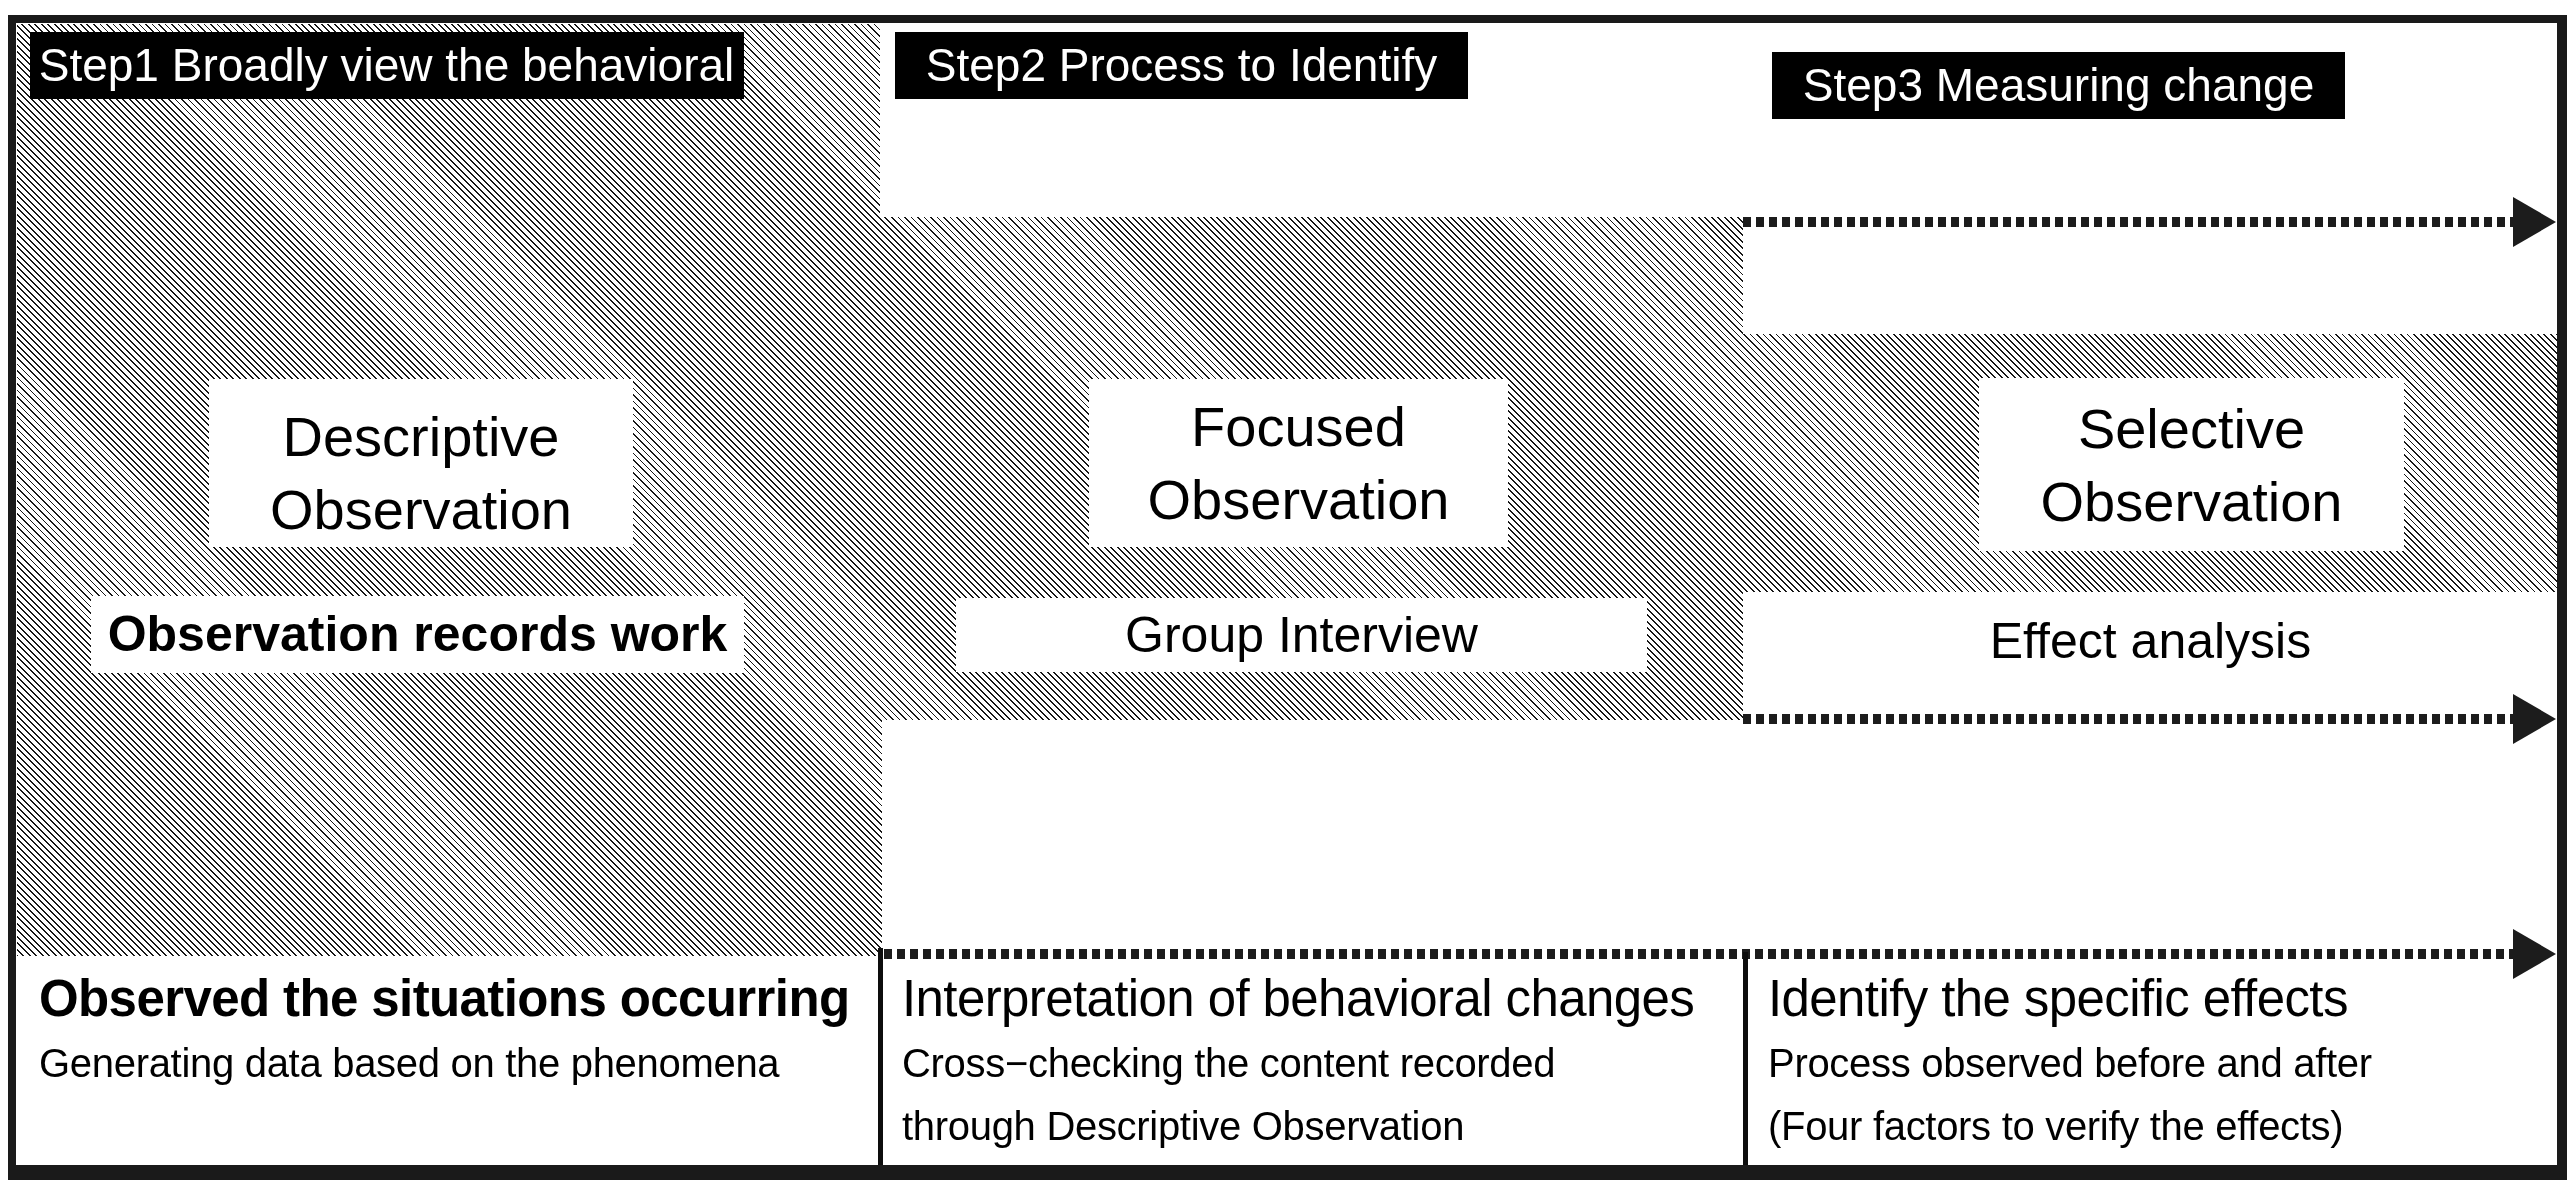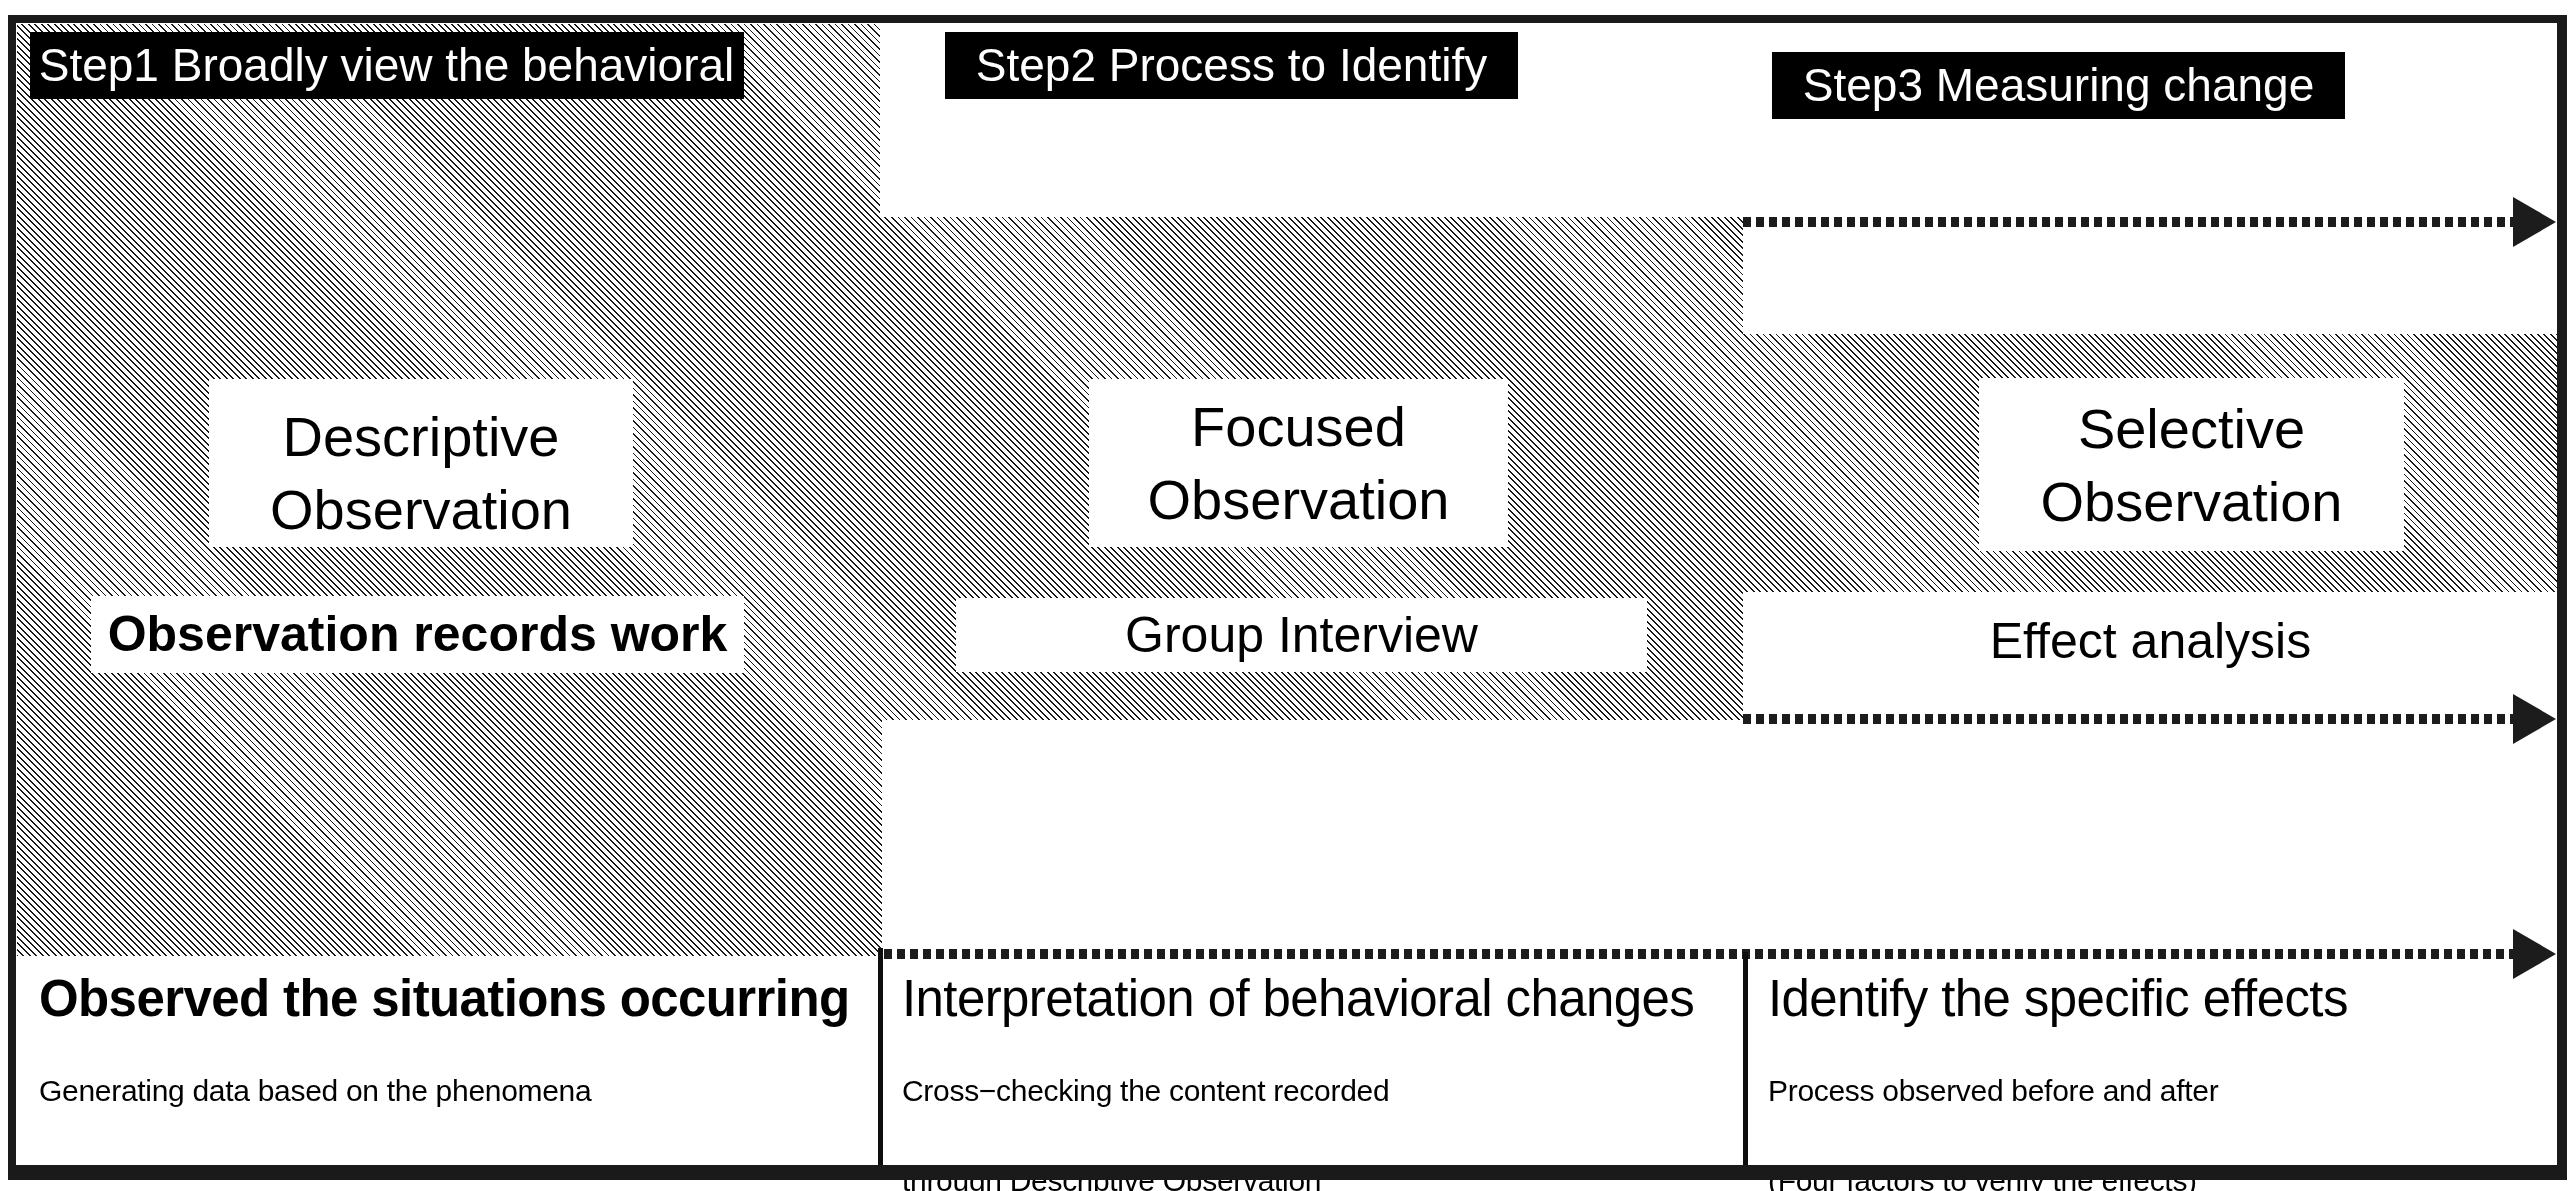--- a/index.html
+++ b/index.html
@@ -34,42 +34,42 @@
     background-image:repeating-linear-gradient(90deg,#1c1c1c 0 8.3px,rgba(0,0,0,0) 8.3px 13px);
   }
   .head{
     position:absolute;width:0;height:0;z-index:8;
     border-top:25px solid transparent;border-bottom:25px solid transparent;border-left:43px solid #1c1c1c;
   }
   .vdiv{position:absolute;width:5.3px;background:#0d0d0d;z-index:9;}
   .bblock{position:absolute;z-index:7;white-space:nowrap;}
   .bb-title{font-size:51px;line-height:67px;letter-spacing:-0.6px;}
   .bb-title.bold{font-weight:700;}
-  .bb-sub{font-size:30px;line-height:63px;letter-spacing:-0.3px;margin-top:27px;}
+  .bb-sub{font-size:40px;line-height:63px;letter-spacing:-0.3px;}
 </style>
 </head>
 <body>
 
 <div class="canvas">
 
   <div class="hatch"></div>
 
   <div class="wr" style="left:880px;top:24px;width:863px;height:193px;"></div>
   <div class="wr" style="left:1743px;top:24px;width:815px;height:310px;"></div>
   <div class="wr" style="left:1743px;top:592px;width:815px;height:574px;"></div>
   <div class="wr" style="left:882px;top:720px;width:861px;height:447px;"></div>
   <div class="wr" style="left:17px;top:956px;width:864px;height:210px;"></div>
   <div class="wr" style="left:209px;top:379px;width:424px;height:168px;"></div>
   <div class="wr" style="left:1089px;top:379px;width:419px;height:168px;"></div>
   <div class="wr" style="left:1979px;top:378px;width:425px;height:173px;"></div>
   <div class="wr" style="left:91px;top:596px;width:653px;height:77px;"></div>
   <div class="wr" style="left:956px;top:598px;width:691px;height:74px;"></div>
 
   <div class="hdr" style="left:29.5px;top:32px;width:714px;">Step1 Broadly view the behavioral</div>
-  <div class="hdr" style="left:945px;top:32px;width:573px;">Step2 Process to Identify</div>
+  <div class="hdr" style="left:895px;top:32px;width:573px;">Step2 Process to Identify</div>
   <div class="hdr" style="left:1772px;top:32px;width:573px;margin-top:20px;">Step3 Measuring change</div>
 
   <div class="obox" style="left:209px;top:389px;width:424px;height:168px;">
     <div>Descriptive</div>
     <div>Observation</div>
   </div>
   <div class="obox" style="left:1089px;top:379px;width:419px;height:168px;">
     <div>Focused</div>
     <div>Observation</div>
   </div>

